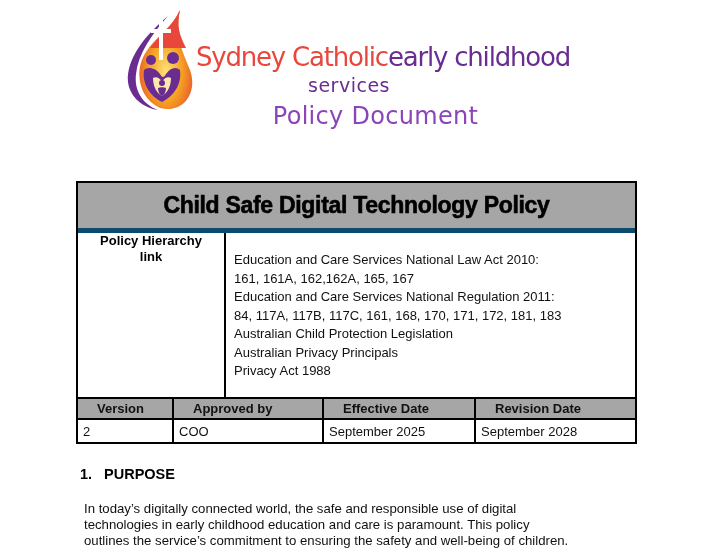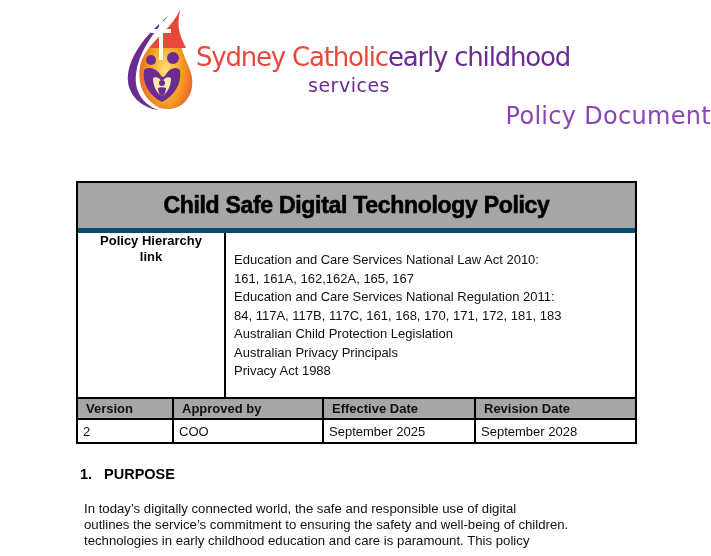--- a/index.html
+++ b/index.html
@@ -15,21 +15,21 @@
       line-height: 34px;
     }
     .brand-red { color: #e8473c; }
     .brand-purple { color: #6a2c91; }
     .brand-services {
       position: absolute; left: 0; width: 628px; top: 74px; text-align: center;
       padding-left: 70px; box-sizing: border-box;
       font-family: "DejaVu Sans", sans-serif; font-size: 19px; color: #6a2c91; letter-spacing: 0.5px;
     }
     .brand-policy-doc {
-      position: absolute; left: 0; width: 711px; top: 102px; text-align: right;
+      position: absolute; left: 0; width: 711px; top: 102px; text-align: center;
       padding-left: 40px; box-sizing: border-box;
       font-family: "DejaVu Sans", sans-serif; font-size: 24px; color: #8a45b8; font-weight: normal;
       letter-spacing: 0.3px;
     }
     
     .policy-table {
       position: absolute; left: 76px; top: 181px; width: 561px;
       border: 2px solid #000; box-sizing: border-box; background: #fff;
     }
     .title-band {
@@ -44,21 +44,21 @@
       text-align: center; 
       font-weight: bold; font-size: 13px; line-height: 16px; color: #000;
     }
     .hier-content {
       flex: 1; padding: 18px 0 0 8px; font-size: 13px; line-height: 18.5px; color: #111;
     }
     .hier-content div { white-space: nowrap; }
     .meta-grid { display: grid; grid-template-columns: 96px 150px 152px 1fr; }
     .meta-head {
       background: #a6a6a6; font-weight: bold; font-size: 13px; height: 19px; line-height: 19px;
-      padding-left: 8px; border-right: 2px solid #000; border-bottom: 2px solid #000;
+      padding-left: 19px; border-right: 2px solid #000; border-bottom: 2px solid #000;
       color: #111;
     }
     .meta-cell {
       font-size: 13px; height: 22px; line-height: 24px; padding-left: 5px;
       border-right: 2px solid #000; color: #111;
     }
     .meta-head:nth-child(4), .meta-cell:nth-child(8) { border-right: none; }
     
     .section-heading {
       position: absolute; left: 80px; top: 466px; font-weight: bold; font-size: 14.5px;
@@ -138,15 +138,15 @@
     <div class="meta-cell">September 2028</div>
   </div>
 </div>
 
 <div class="section-heading">
   <span class="num">1.</span>
   <span>PURPOSE</span>
 </div>
 <div class="section-body">
   <div>In today’s digitally connected world, the safe and responsible use of digital</div>
+  <div>technologies in early childhood education and care is paramount. This policy</div>
   <div>outlines the service’s commitment to ensuring the safety and well-being of children.</div>
-  <div>technologies in early childhood education and care is paramount. This policy</div>
 </div>
 
 </body></html>

